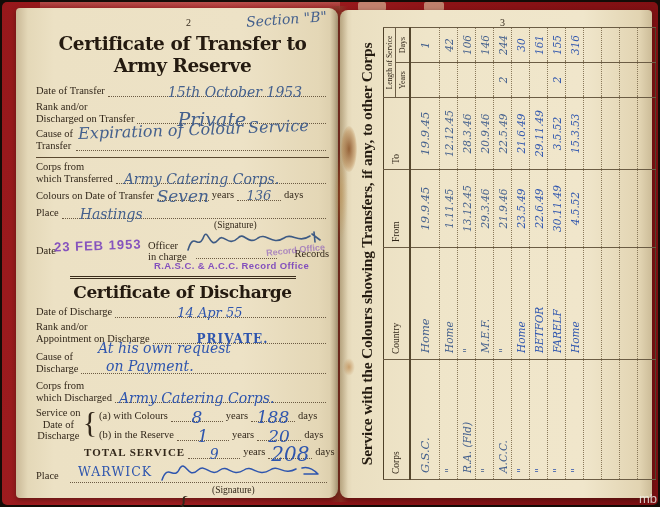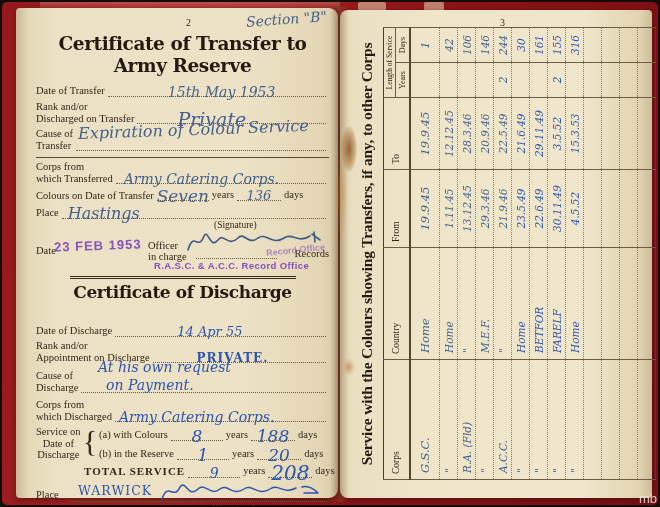--- a/index.html
+++ b/index.html
@@ -130,21 +130,21 @@
       <div class="pl-head">
         <span class="pgnum">2</span>
         <span class="hw ink-t section-note">Section "B"</span>
       </div>
 
       <h1 class="cert-title">Certificate of Transfer to Army Reserve</h1>
 
       <div class="frow" style="margin-top:7px;">
         <span class="lbl">Date of Transfer</span>
         <span class="fill">
-            <span class="hw ink-t" style="left:60px; font-size:14px;">15th May 1953</span>
+            <span class="hw ink-t" style="left:60px; font-size:14px;">15th October 1953</span>
           </span>
       </div>
 
       <div class="frow" style="margin-top:4px;">
         <span class="lbl2">
           <div>Rank and/or</div>
           <div>Discharged on Transfer</div>
         </span>
         <span class="fill">
             <span class="hw ink-t" style="left:40px; font-size:19px;">Private</span>
@@ -182,21 +182,21 @@
         <span class="lbl">years</span>
         <span class="fill tiny">
             <span class="hw ink-t ctr" style="font-size:13px;">136</span>
           </span>
         <span class="lbl">days</span>
       </div>
 
       <div class="frow" style="margin-top:5px;">
         <span class="lbl">Place</span>
         <span class="fill">
-            <span class="hw ink-t" style="left:6px; font-size:16px;">Hastings</span>
+            <span class="hw ink-t" style="left:18px; font-size:14px;">Hastings</span>
           </span>
       </div>
 
       <div class="sig-line">
         <span class="sig-label">(Signature)</span>
       </div>
 
       <div class="t-officer">
         <span class="lbl date-w">Date</span>
         <span class="stamp datebox">23 FEB 1953</span>
@@ -210,21 +210,21 @@
         </svg>
         <span class="lbl records">Records</span>
         <span class="stamp office">R.A.S.C. &amp; A.C.C. Record Office</span>
         <span class="stamp office2">Record Office</span>
       </div>
 
       <div class="dbl-rule"></div>
 
       <h2 class="cert-title small">Certificate of Discharge</h2>
 
-      <div class="frow" style="margin-top:21px;justify-content:flex-end;">
+      <div class="frow" style="margin-top:2px;justify-content:flex-end;">
         <span class="lbl">Date of Discharge</span>
         <span class="fill">
             <span class="hw ink-d" style="left:62px; font-size:13px;">14 Apr 55</span>
           </span>
       </div>
 
       <div class="frow" style="margin-top:3px;">
         <span class="lbl2">
           <div>Rank and/or</div>
           <div>Appointment on Discharge</div>

